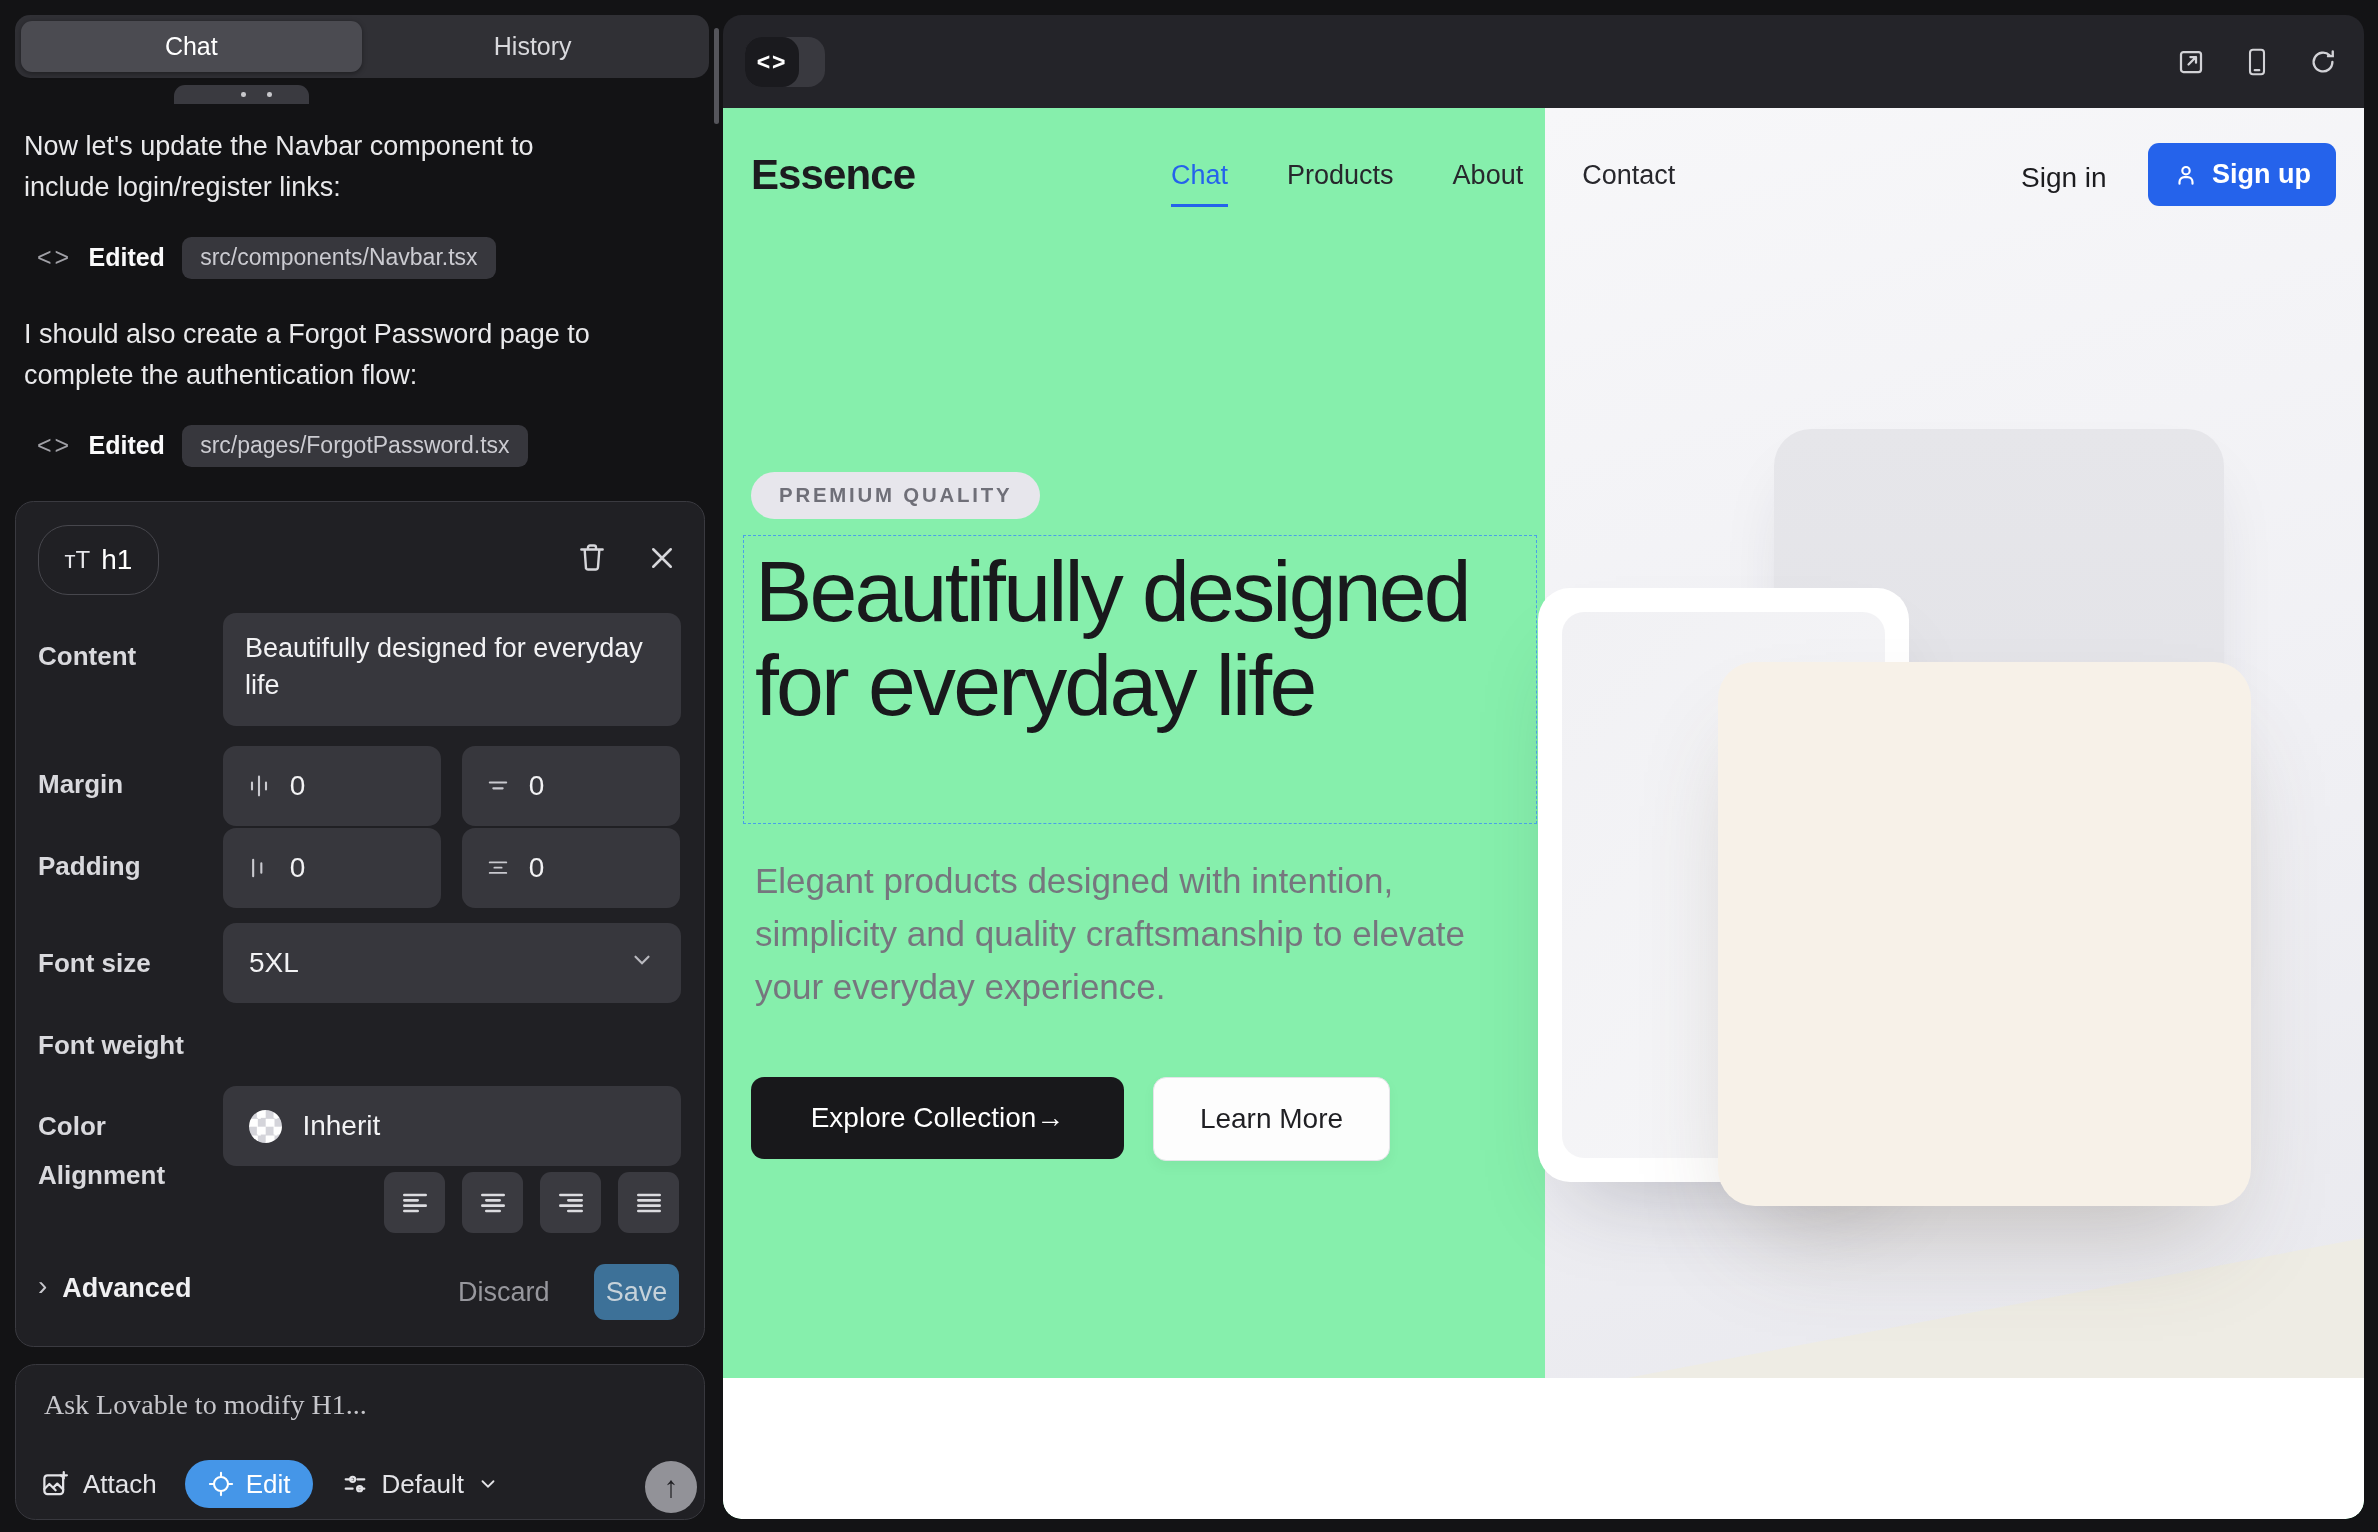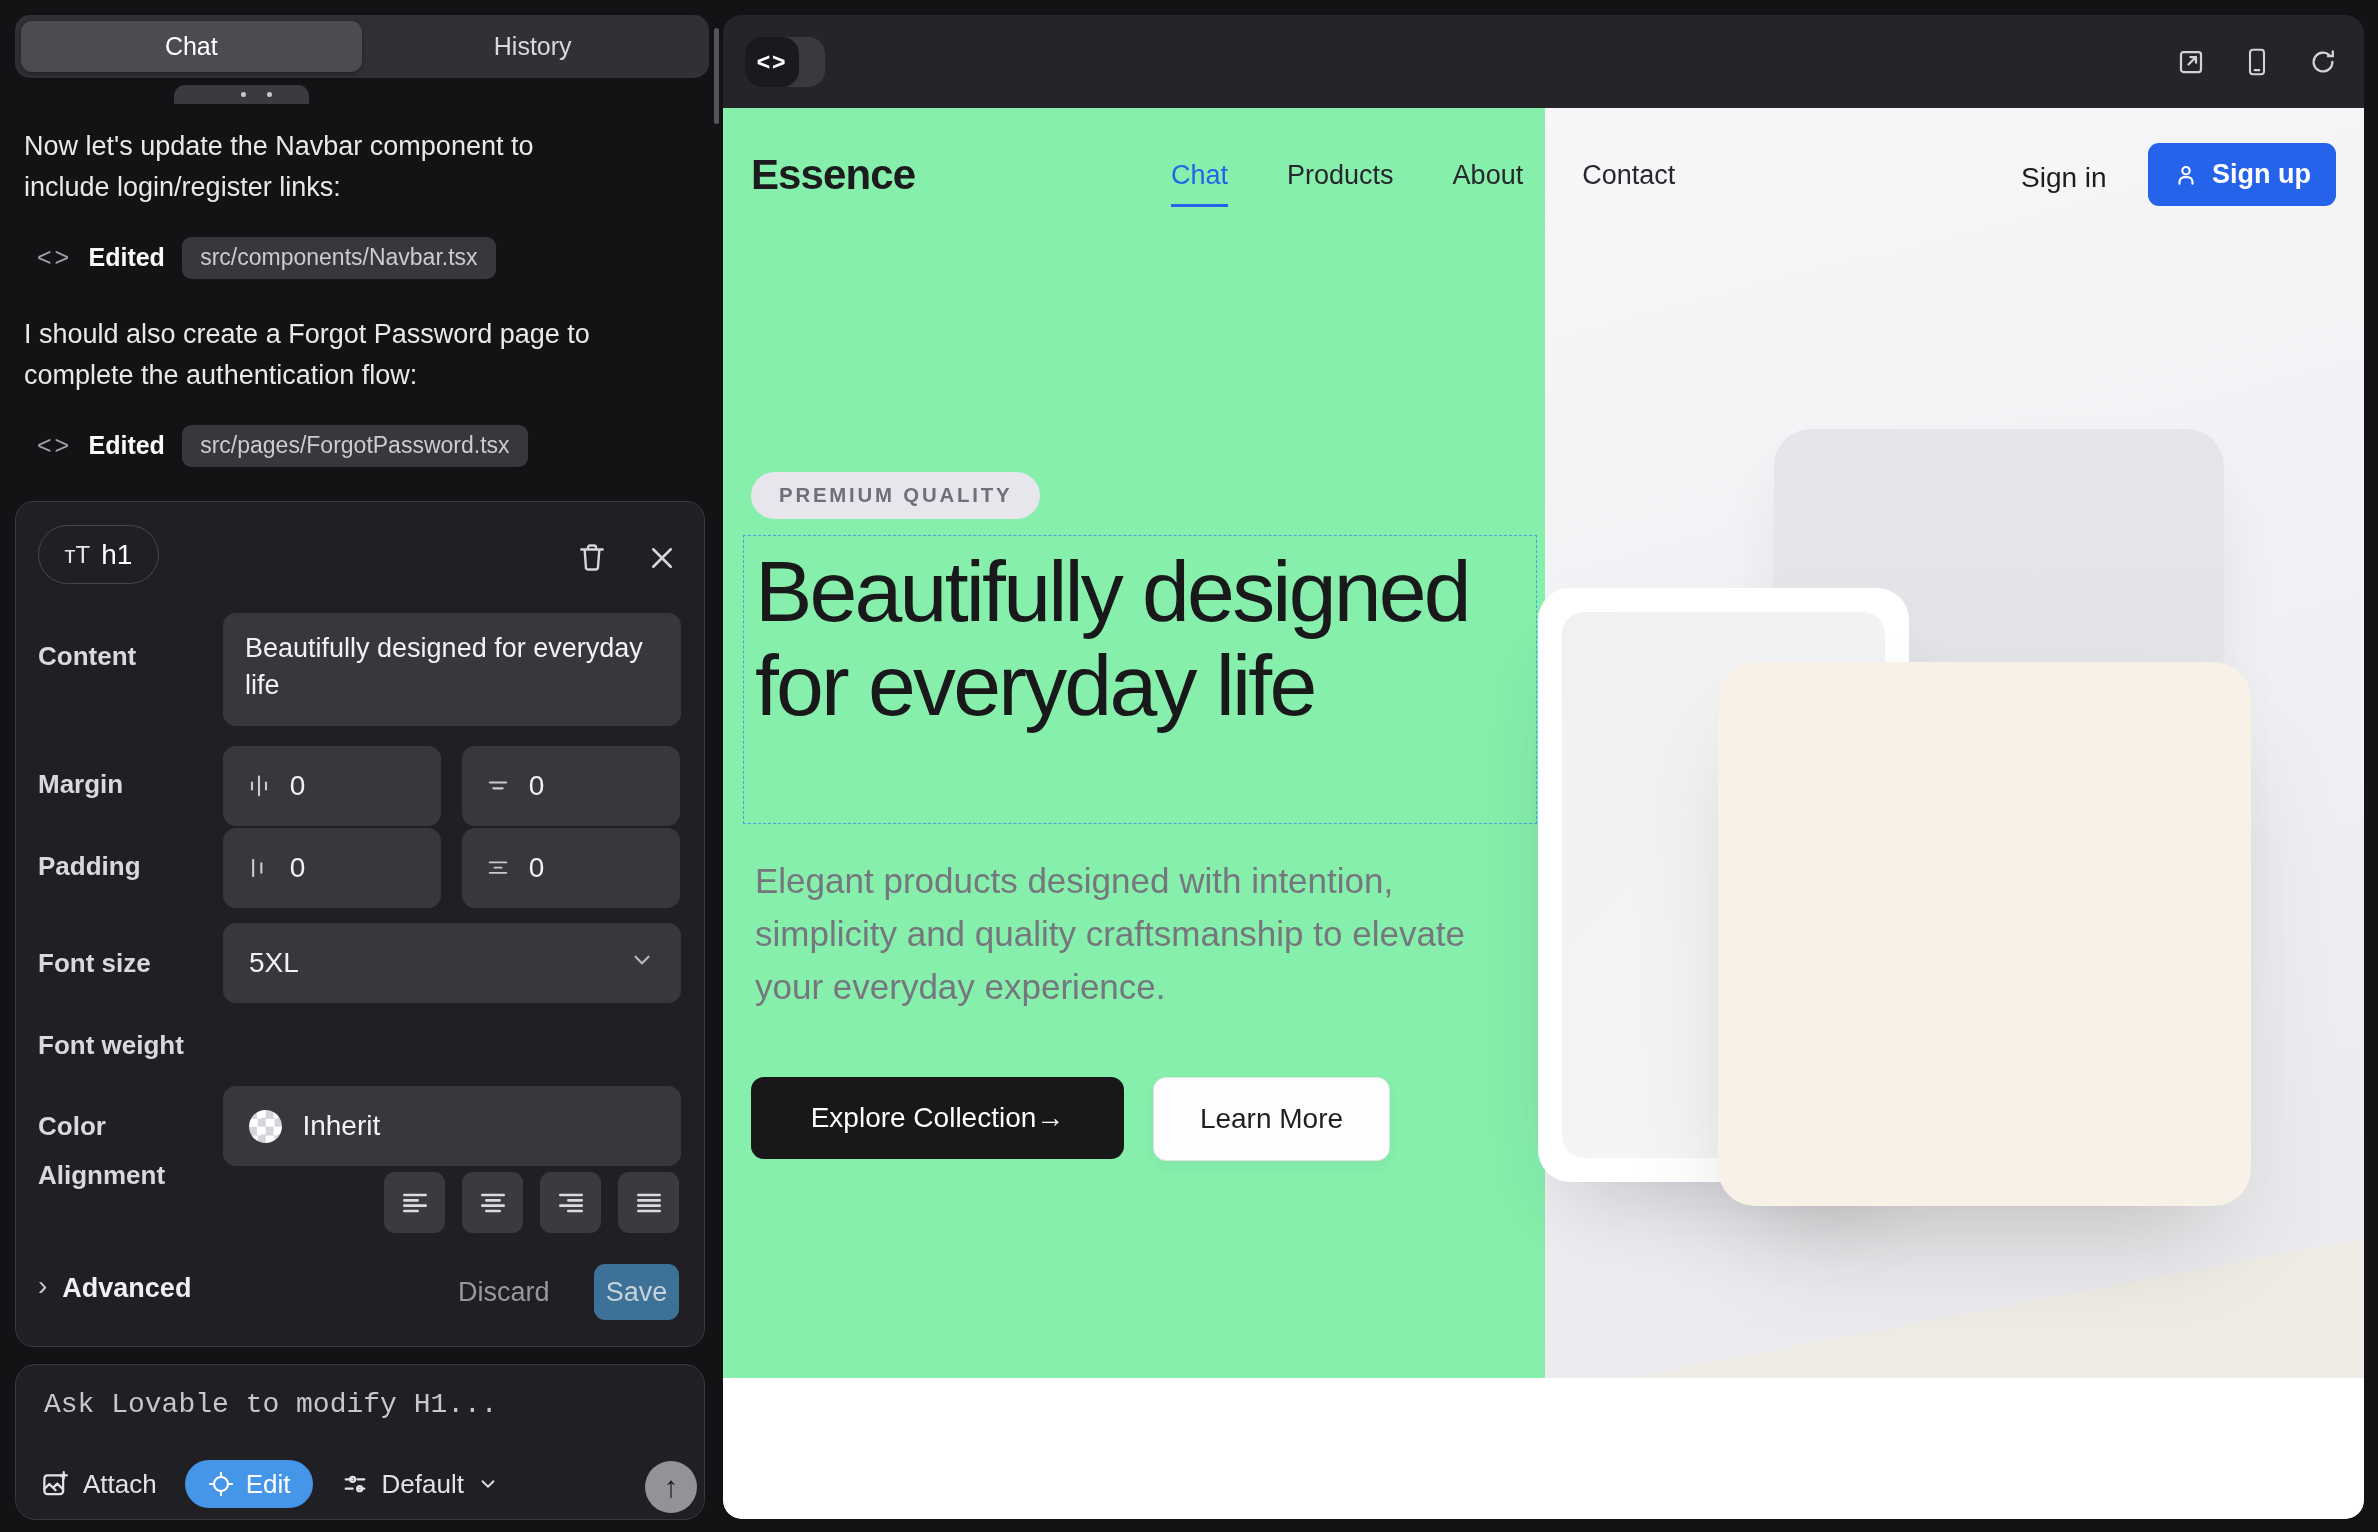--- a/index.html
+++ b/index.html
@@ -33,21 +33,21 @@
   .edited-label { font-size:25px; font-weight:700; color:#fafafb; }
   .file-chip {
     background:#37373d; color:#cbcbd1; font-size:23px; padding:7.4px 18.6px; border-radius:9.3px;
   }
   
   .editor {
     position:absolute; left:15px; top:501px; width:690px; height:846px;
     background:#202024; border:1.9px solid #3a3a40; border-radius:18.6px; z-index:5;
   }
   .tag-pill {
-    position:absolute; left:22px; top:23px; width:121px; height:59px;
+    position:absolute; left:22px; top:23px; width:121px; height:70px;
     border:1.9px solid #47474d; border-radius:30px;
     display:flex; align-items:center; justify-content:center; gap:11px;
   }
   .tag-pill .type-ic { font-size:24px; color:#e6e6ea; }
   .tag-pill .tag-txt { font-size:28px; color:#ffffff; }
   .icon-btn { position:absolute; top:37px; width:37px; height:37px; color:#d6d6da; display:flex; align-items:center; justify-content:center; }
   .trash-btn { left:557px; } .close-btn { left:627px; }
   .fld-label { position:absolute; left:22px; font-size:26px; font-weight:600; color:#d9d9dd; }
   .content-area {
     position:absolute; left:207px; top:111px; width:458px; height:113px;
@@ -88,21 +88,21 @@
     display:flex; align-items:center; justify-content:center;
   }
   
   .composer {
     position:absolute; left:15px; top:1364px; width:690px; height:156px;
     background:#202024; border:1.9px solid #38383e; border-radius:20.4px;
   }
   .composer textarea {
     position:absolute; left:28px; top:24px; width:631px; height:48px;
     background:transparent; border:none; outline:none; resize:none;
-    font-size:28px; color:#86efac; font-family:Liberation Mono, monospace;
+    font-size:28px; color:#86efac; font-family:Liberation Serif, serif;
   }
   .composer textarea::placeholder { color:#c6c6cb; opacity:1; }
   .composer-row { position:absolute; left:24px; top:95px; display:flex; align-items:center; gap:28px; }
   .attach-btn, .mode-btn { display:flex; align-items:center; gap:13px; color:#e3e3e7; font-size:26px; }
   .attach-btn svg, .mode-btn svg { color:#e3e3e7; }
   .edit-pill {
     display:flex; align-items:center; gap:11px; height:48px; padding:0 22px;
     border-radius:26px; color:#ffffff; font-size:26px;
   }
   .mode-chev { color:#b9b9bf; }

